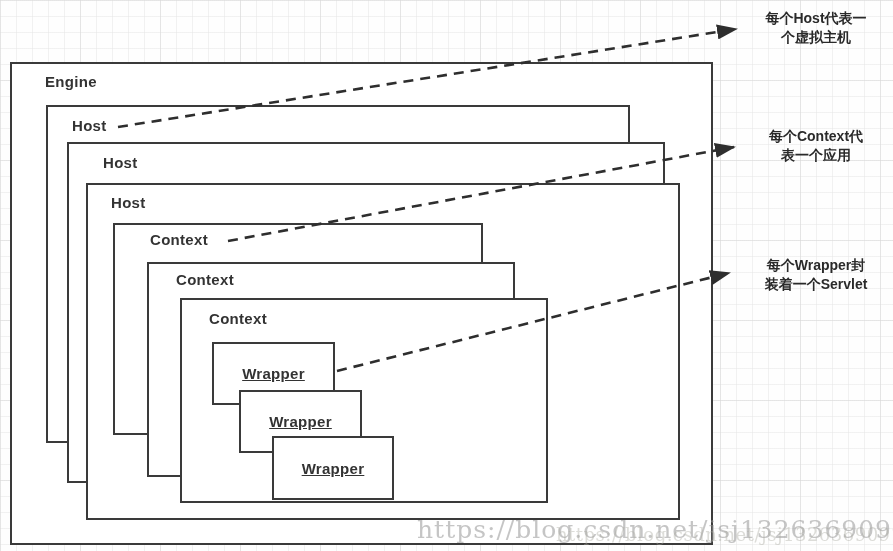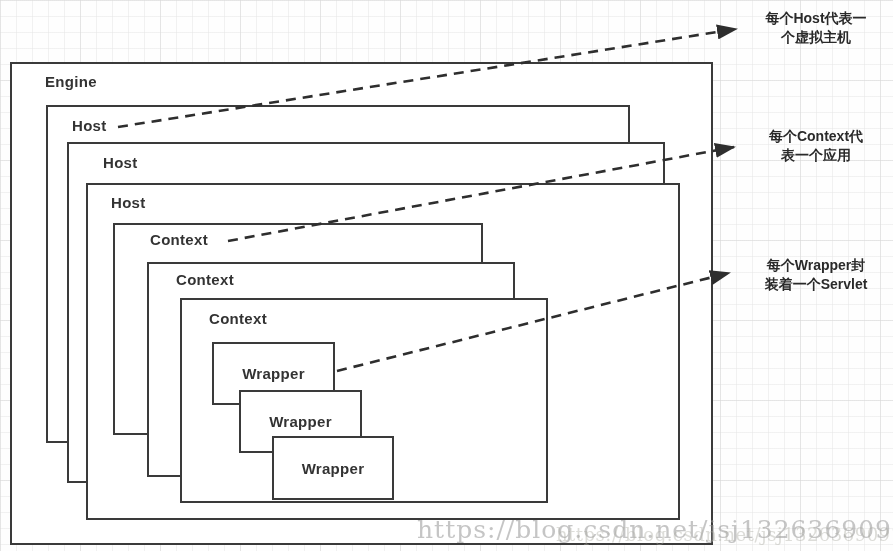--- a/index.html
+++ b/index.html
@@ -46,21 +46,21 @@
   #box-wrapper3{left:272px; top:436px; width:122px; height:64px;  z-index:10;}
 
   #box-engine   > .box-label{left:33px; top:9px;}
   #box-host1    > .box-label{left:24px; top:10px;}
   #box-host2    > .box-label{left:34px; top:10px;}
   #box-host3    > .box-label{left:23px; top:9px;}
   #box-context1 > .box-label{left:35px; top:6px;}
   #box-context2 > .box-label{left:27px; top:7px;}
   #box-context3 > .box-label{left:27px; top:10px;}
   .wrapper-box{display:flex;align-items:center;justify-content:center;}
-  .wrapper-box > .box-label{position:static;}
+  .wrapper-box > .box-label{position:static;text-decoration:underline;}
 
   #arrow-layer{
     position:absolute;left:0;top:0;width:893px;height:551px;
     z-index:50;pointer-events:none;
   }
   .annotation{
     position:absolute;
     width:148px;
     text-align:center;
     font-weight:bold;

